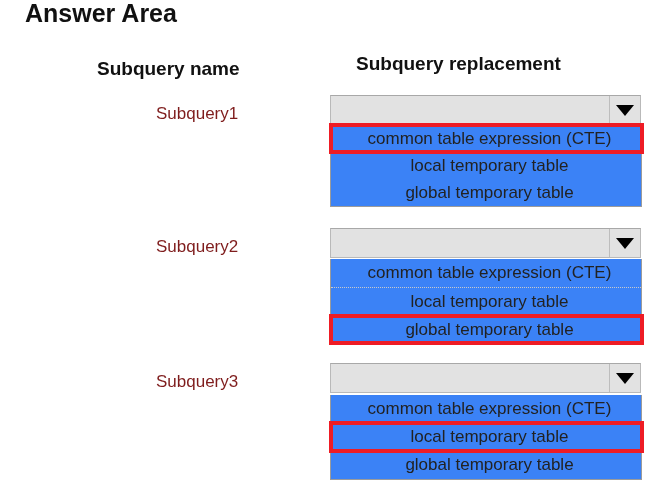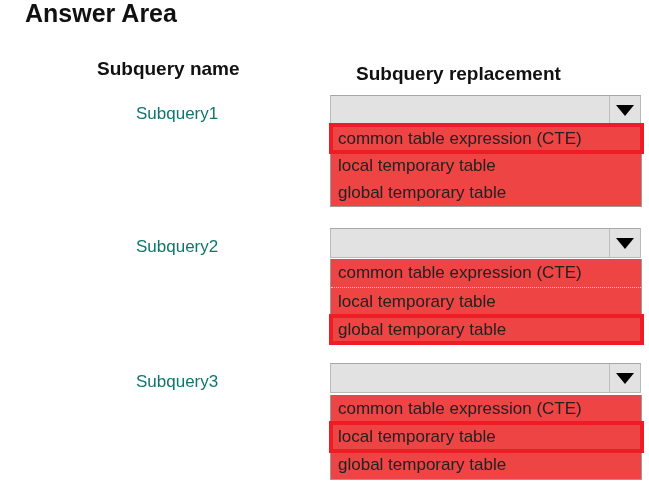--- a/index.html
+++ b/index.html
@@ -32,38 +32,38 @@
 
   
   .col-header {
     position: absolute;
     font-size: 19px;
     font-weight: bold;
     color: #111111;
     white-space: nowrap;
   }
   .col-header.name   { left: 97px;  top: 58px; }
-  .col-header.repl   { left: 356px; top: 63px; }
+  .col-header.repl   { left: 356px; top: 53px; }
 
   
   .row {
     position: absolute;
     left: 0;
     width: 649px;
   }
   .row-1 { top: 95px; }
   .row-2 { top: 228px; }
   .row-3 { top: 363px; }
 
   .row-label {
     position: absolute;
-    left: 136px;
+    left: 156px;
     top: 9px;
     font-size: 17px;
-    color: #0f766e;
+    color: #7f1d1d;
     white-space: nowrap;
     text-align: center;
   }
 
   
   .combo {
     position: absolute;
     left: 330px;
     top: 0px;
     width: 311px;
@@ -102,23 +102,24 @@
     border-top: 11px solid #000000;
   }
 
   
   .options {
     position: absolute;
     left: 330px;
     top: 30px;
     width: 312px;
     box-sizing: border-box;
-    background: #ef4444;
+    background: #3b82f6;
     border: 1px solid #9b9b9b;
     border-top: none;
+    text-align: center;
   }
   .option {
     position: relative;
     height: 26px;
     line-height: 26px;
     padding-left: 7px;
     font-size: 17px;
     color: #222222;
     white-space: nowrap;
     box-sizing: border-box;

